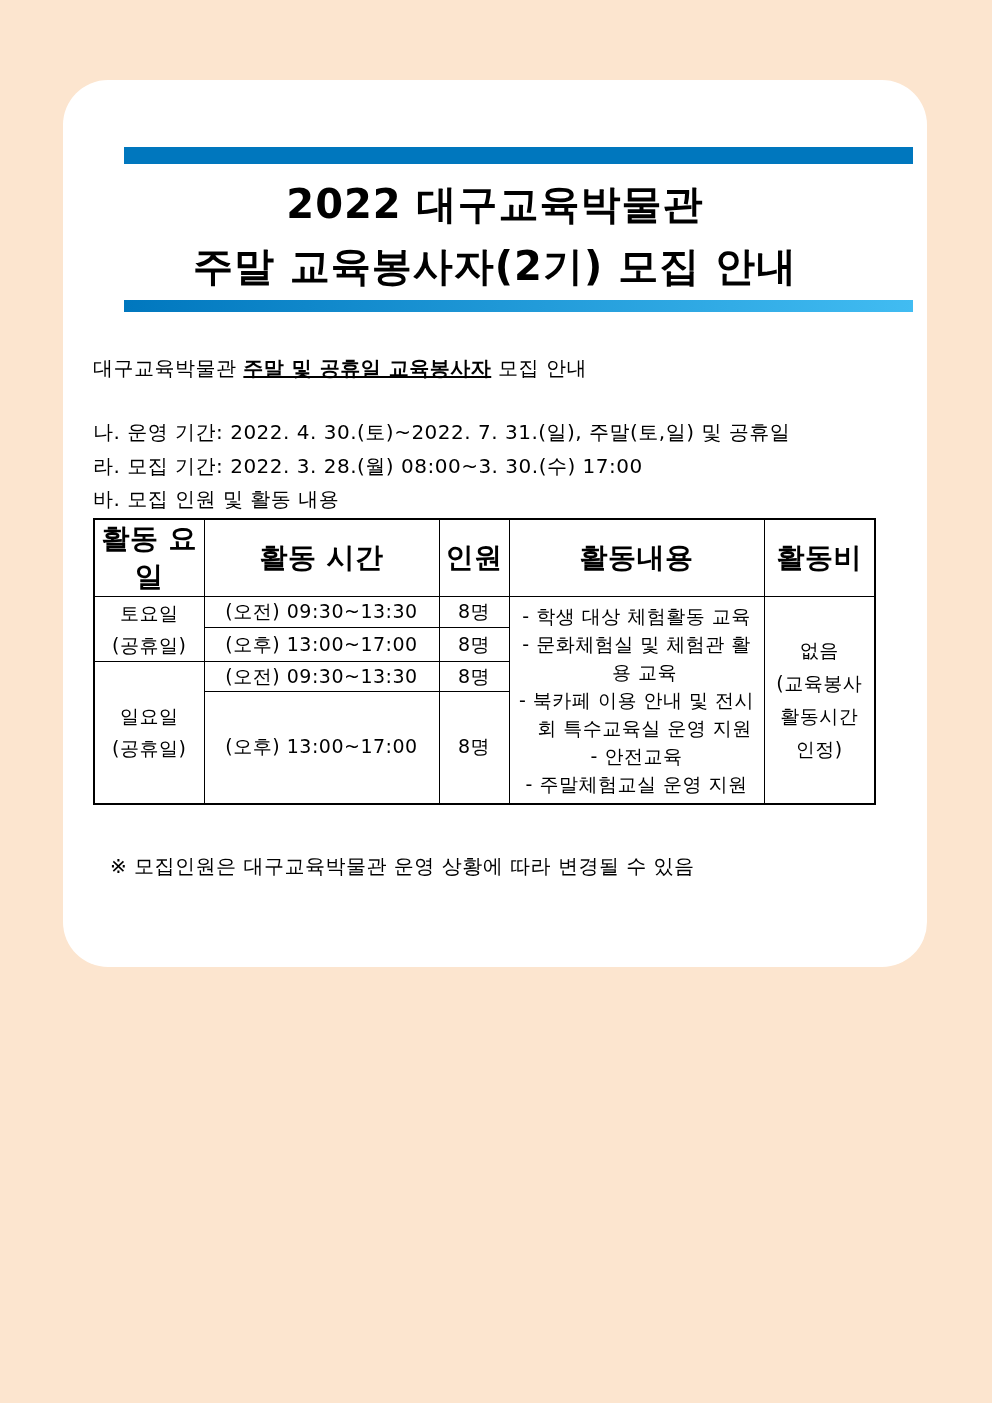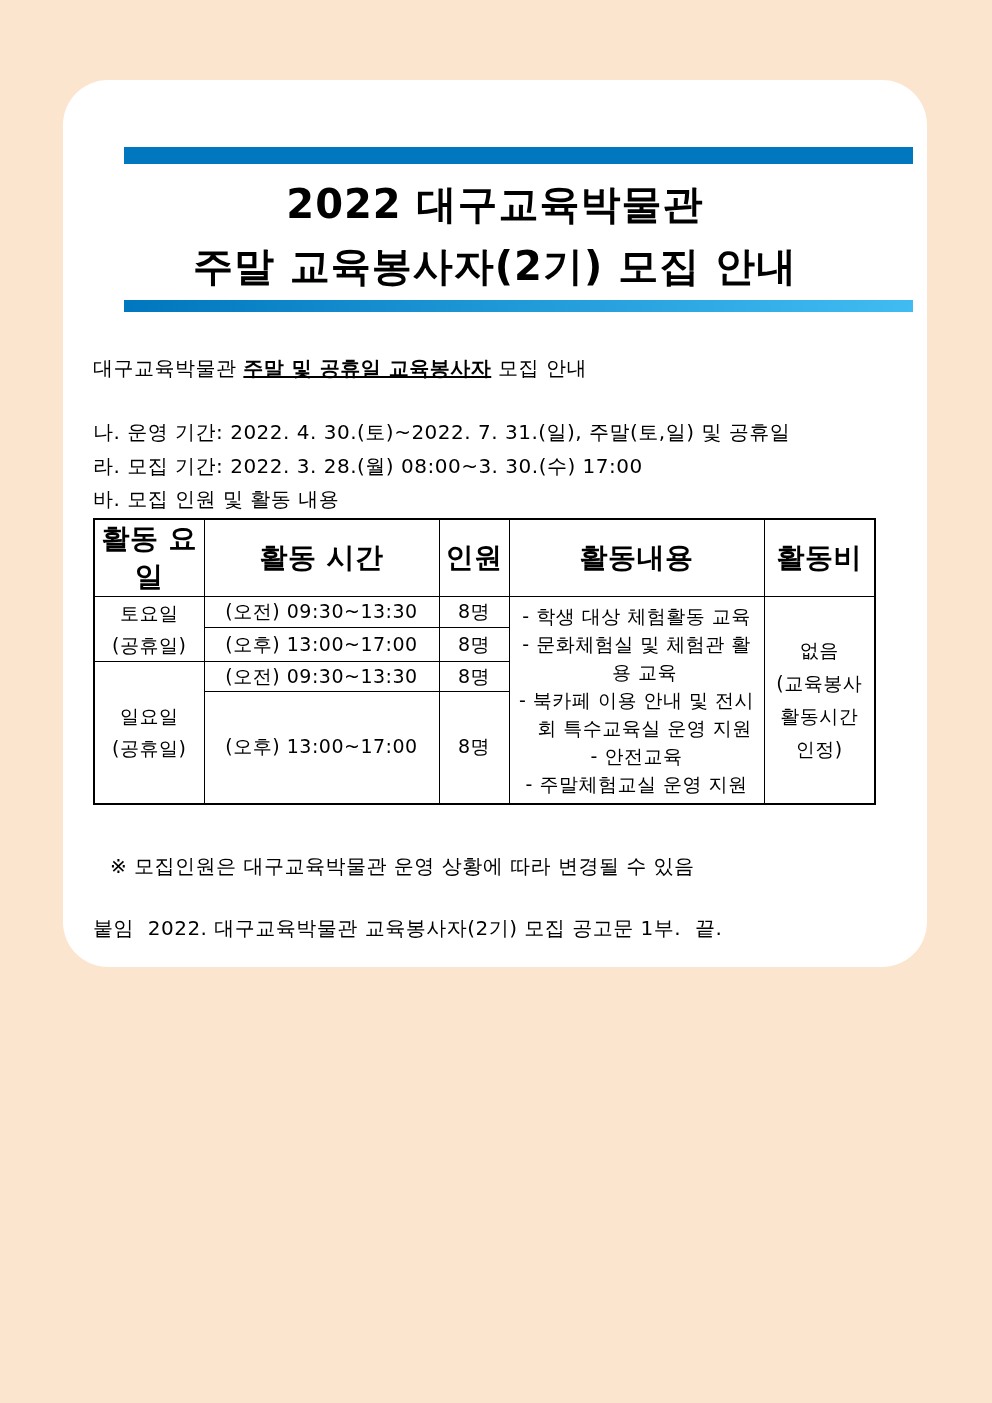--- a/index.html
+++ b/index.html
@@ -180,16 +180,15 @@
       <tr class="r4">
         <td>(오후) 13:00~17:00</td>
         <td>8명</td>
       </tr>
     </tbody>
       </table>
 
     <p class="indent-small" style="margin-top:45px;">※ 모집인원은 대구교육박물관 운영 상황에 따라 변경될 수 있음</p>
 
 
-    <p style="margin-top:29px;">붙임  2022. 대구교육박물관 교육봉사자(2기) 모집 공고문 1부.  끝.</p>
 
   </div>
 </div>
 
 </body></html>

